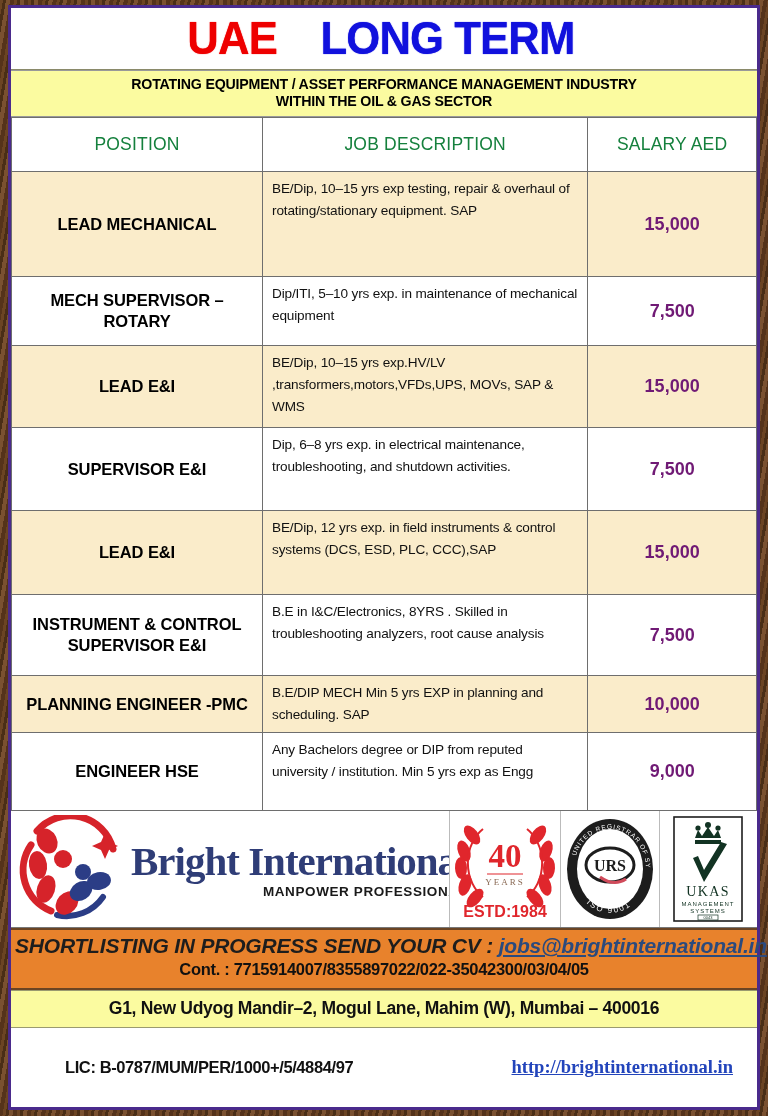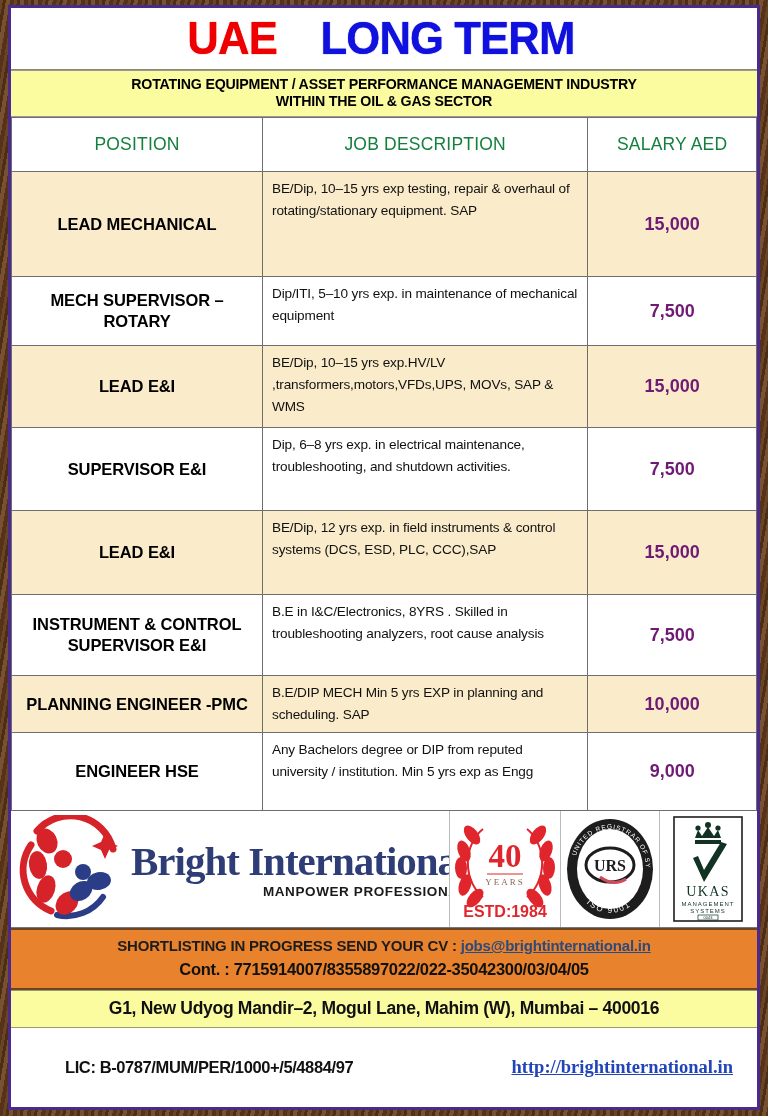--- a/index.html
+++ b/index.html
@@ -147,22 +147,22 @@
 
   
   .contact{
     background:#e8822c;
     border-top:2px solid #6b4423;
     border-bottom:2px solid #6b4423;
     text-align:center;
     padding:5px 4px 7px 4px;
   }
   .contact .l1{
-    font-size:15px;font-weight:bold;color:#1d1d1d;
-    line-height:22px;letter-spacing:-.2px;white-space:nowrap;
+    font-size:21px;font-weight:bold;color:#1d1d1d;
+    line-height:22px;letter-spacing:-.2px;white-space:nowrap;font-style:italic;
   }
   .contact .mail{
     color:#2b4a7d;text-decoration:underline;font-weight:bold;
   }
   .contact .l2{
     font-size:16.5px;font-weight:bold;color:#111;
     line-height:24px;letter-spacing:-.3px;white-space:nowrap;
   }
   
   .address{

